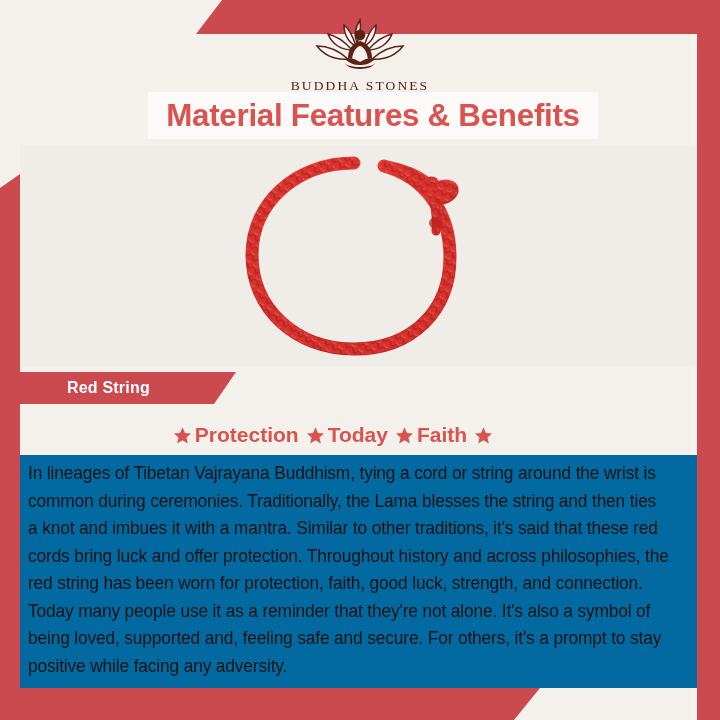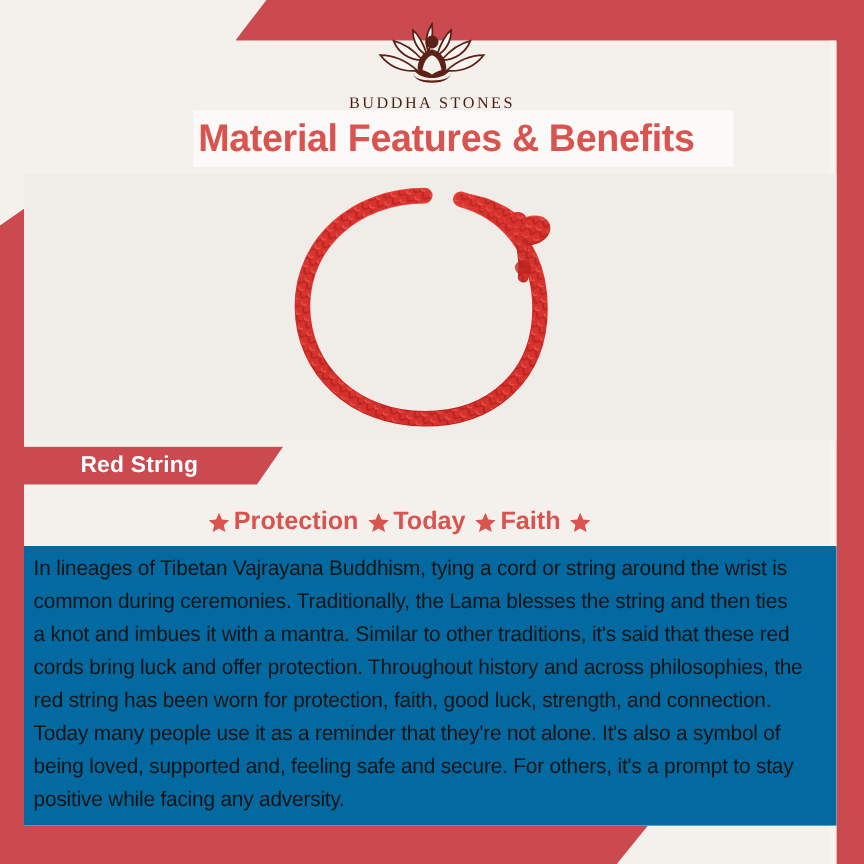--- a/index.html
+++ b/index.html
@@ -89,27 +89,28 @@
     margin-top: 2px;
     font-family: "Liberation Serif", serif;
     font-size: 13.5px;
     letter-spacing: 2.1px;
     color: #4a1d14;
     font-weight: 400;
   }
 
   .title-band {
     position: absolute;
-    left: 161px;
+    left: 148px;
     top: 92px;
     width: 450px;
     height: 47px;
     background: #fcfaf8;
     display: flex;
     align-items: center;
+    justify-content: center;
   }
   .title-text {
     font-size: 32px;
     font-weight: bold;
     color: #d9534f;
     letter-spacing: -0.3px;
     white-space: nowrap;
     transform: scaleX(0.98);
   }
 
@@ -138,21 +139,21 @@
     width: 216px;
     height: 32px;
     background: #cb4a4f;
     clip-path: polygon(0 0, 100% 0, calc(100% - 22px) 100%, 0 100%);
     display: flex;
     align-items: center;
   }
   .ribbon-label {
     margin-left: 47px;
     color: #ffffff;
-    font-size: 19px;
+    font-size: 16px;
     font-weight: bold;
     letter-spacing: 0.2px;
   }
 
   
   .benefits {
     position: absolute;
     left: 20px;
     top: 418px;
     width: 626px;

